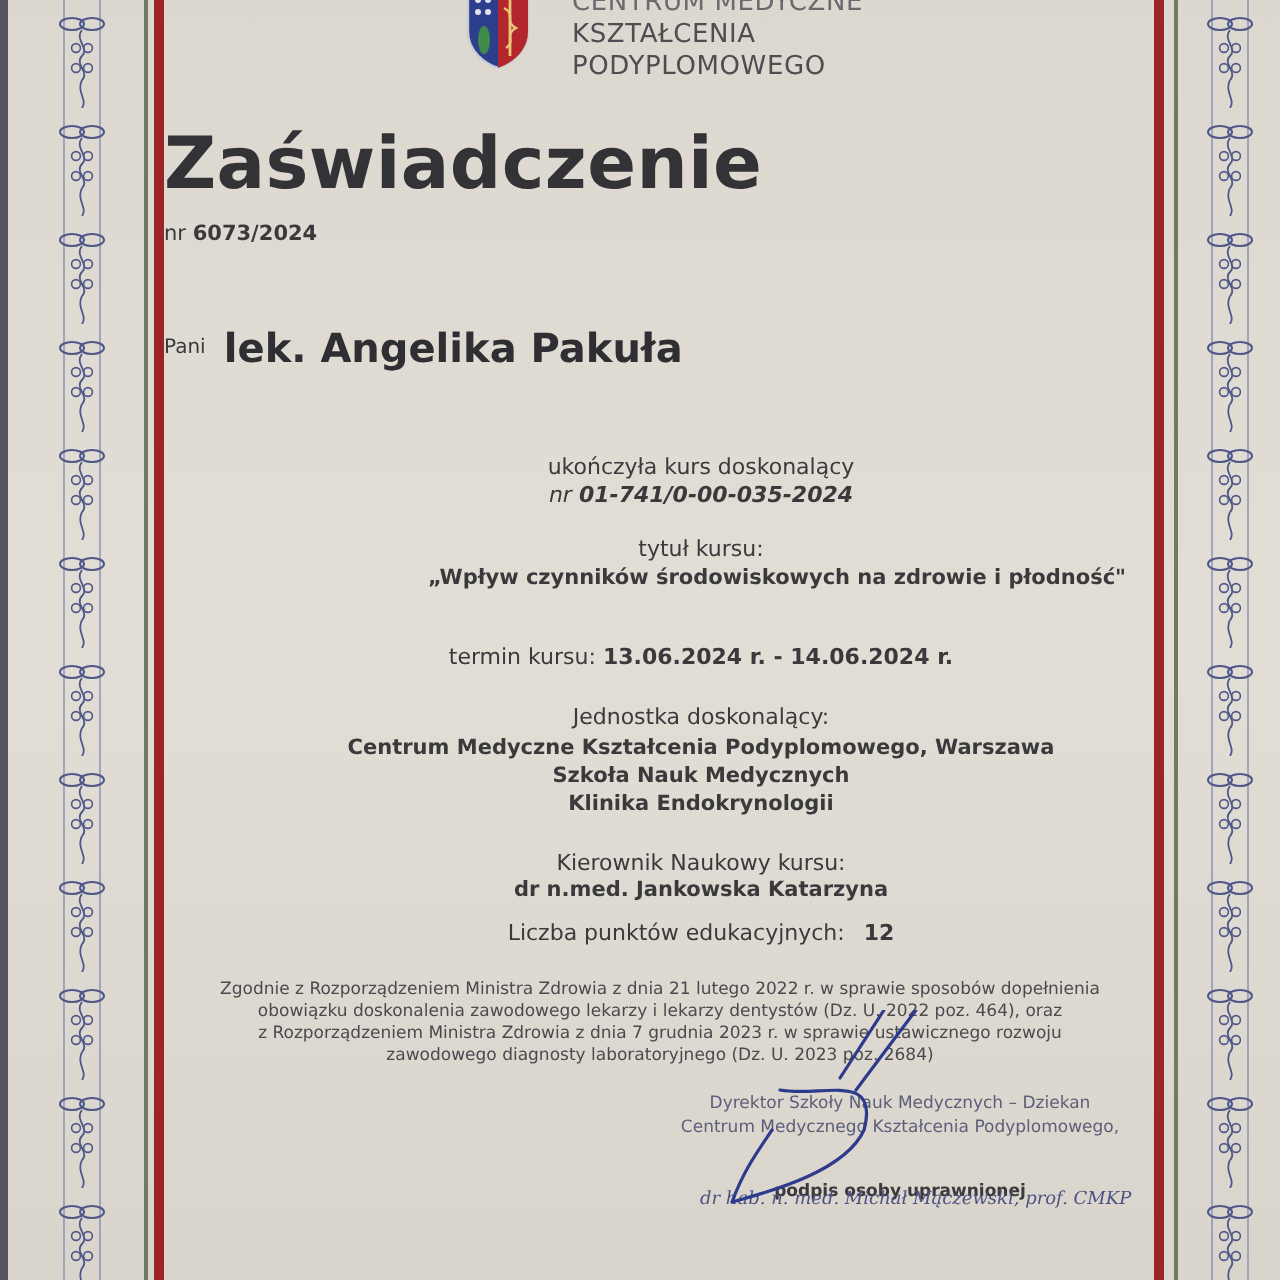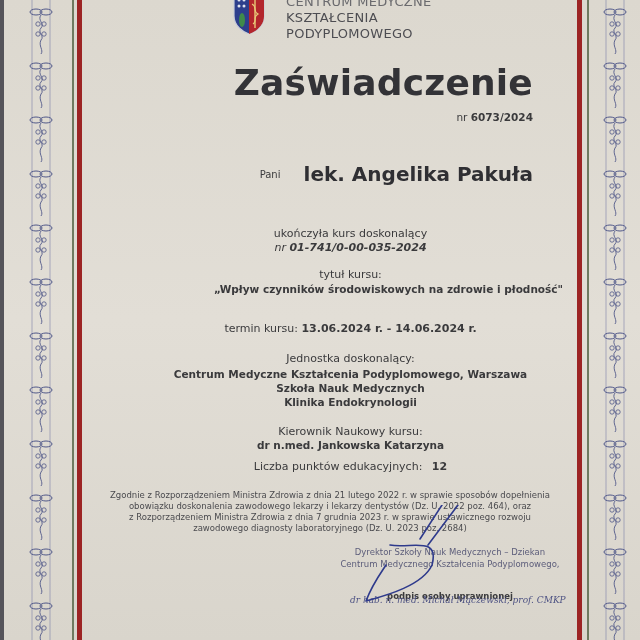--- a/index.html
+++ b/index.html
@@ -18,27 +18,27 @@
   .green-l { left: 72px; width: 2px; background: #6f7a60; }
   .red-l { left: 77px; width: 5px; background: #9c2424; }
   .red-r { left: 577px; width: 5px; background: #9c2424; }
   .green-r { left: 587px; width: 2px; background: #6f7a60; }
 
   .logo-shield { position: absolute; left: 233px; top: -6px; width: 32px; height: 40px; }
   .logo-text { position: absolute; left: 286px; top: -6px; font-size: 13px; line-height: 16px; color: #4d4d52; letter-spacing: 0.3px; }
   .logo-text div { white-space: nowrap; }
   .logo-line1 { color: #6a6a6e; }
 
-  .center { position: absolute; left: 82px; width: 451px; text-align: right; }
+  .center { position: absolute; left: 82px; width: 451px; text-align: left; }
   .title { top: 62px; font-size: 36px; font-weight: bold; color: #333337; letter-spacing: 0.2px; }
   .nr { top: 111px; font-size: 10.5px; }
   .nr b, .bold { font-weight: bold; }
   .name-row { top: 162px; }
   .pani { font-size: 10px; vertical-align: middle; }
-  .name { font-size: 20px; font-weight: bold; color: #2f2f33; vertical-align: middle; margin-left: 18px; }
+  .name { font-size: 20px; font-weight: bold; color: #2f2f33; vertical-align: middle; margin-left: 4px; }
   .line { position: absolute; left: 82px; width: 537px; text-align: center; font-size: 11px; white-space: nowrap; }
   .legal { position: absolute; left: 110px; width: 440px; text-align: center; font-size: 8.5px; line-height: 11px; color: #4a4a4e; }
   .sig-block { position: absolute; left: 340px; width: 220px; text-align: center; font-size: 8.5px; line-height: 12px; color: #5c5d7a; }
   .sig-name { position: absolute; left: 350px; top: 595px; font-family: "DejaVu Serif", serif; font-style: italic; font-size: 9px; color: #4d5283; white-space: nowrap; }
   .signature { position: absolute; left: 350px; top: 505px; width: 120px; height: 100px; }
 </style>
 </head>
 <body>
 
 <div class="paper"></div>

